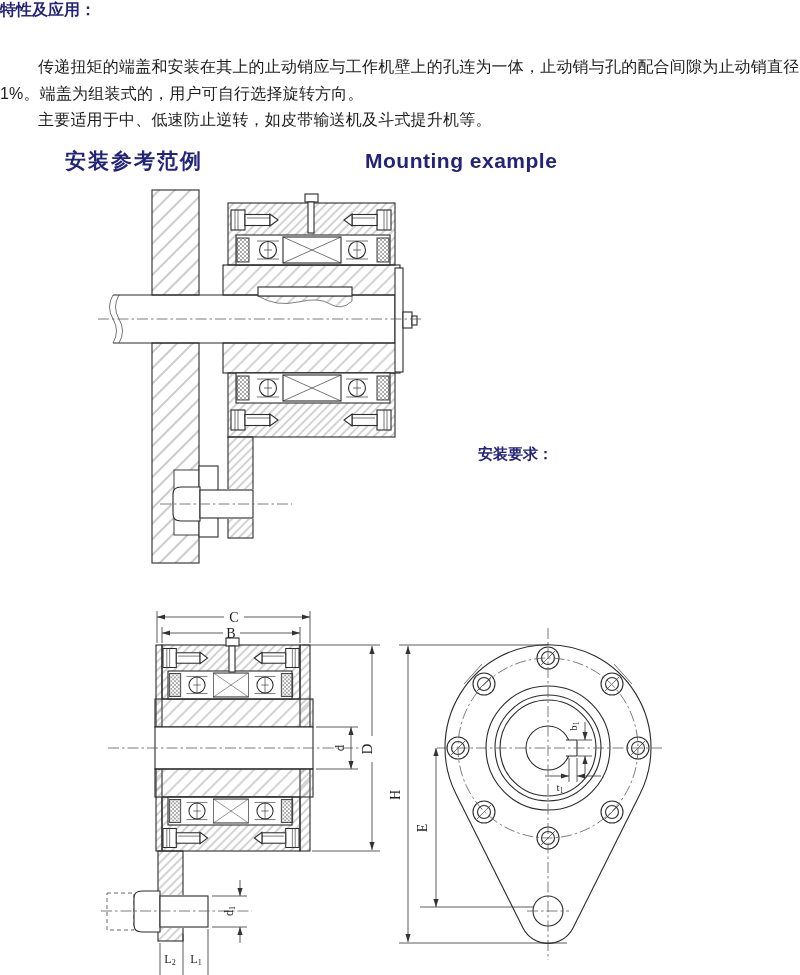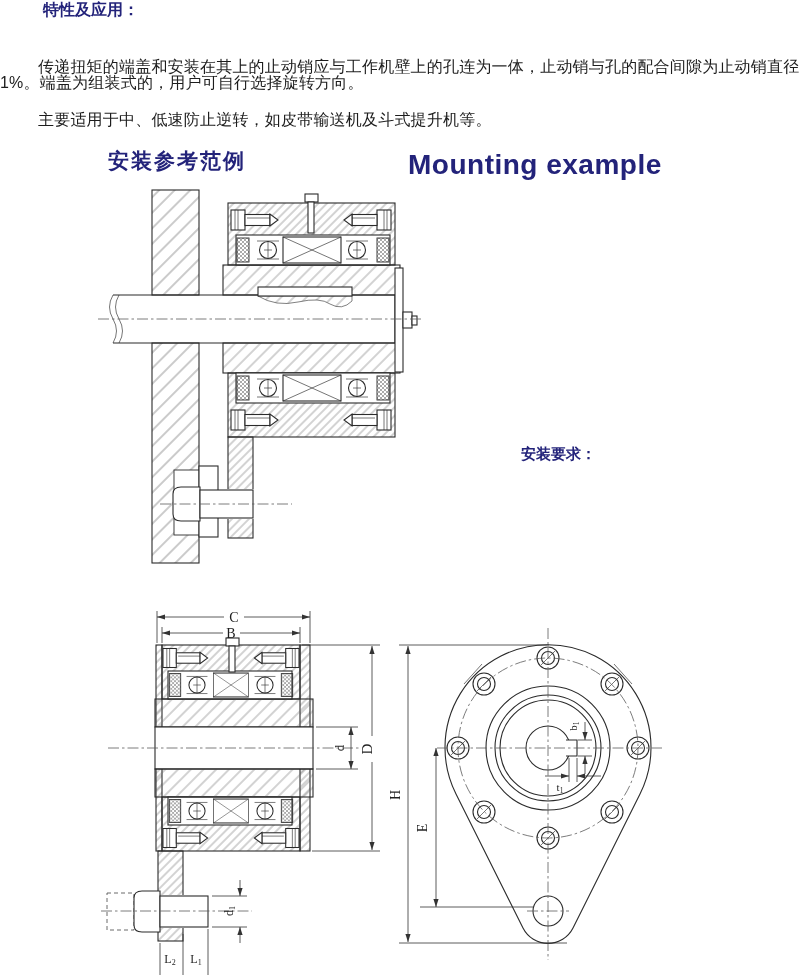--- a/index.html
+++ b/index.html
@@ -1,22 +1,22 @@
 <!DOCTYPE html>
 <html><head>
 <meta charset="utf-8">
 <style>
   html,body{margin:0;padding:0;background:#fff;}
   #page{position:relative;width:800px;height:975px;background:#ffffff;overflow:hidden;
         font-family:"Liberation Sans",sans-serif;color:#1d1d1d;}
   .abs{position:absolute;white-space:nowrap;}
-  .navy{color:#23237a;font-weight:bold;margin-left:43px;}
+  .navy{color:#23237a;font-weight:bold;}
   .body-line{font-size:16px;letter-spacing:0.2px;}
   .h-zh{font-size:21px;letter-spacing:2px;}
-  .h-en{font-size:28px;letter-spacing:0.5px;}
+  .h-en{font-size:21px;letter-spacing:0.5px;}
   .note-t{font-size:15px;}
   .note-x{font-size:15px;}
   svg{position:absolute;overflow:visible;}
   .ol  {fill:none;stroke:#2b2b2b;stroke-width:1.1;}
   .olw {fill:#ffffff;stroke:#2b2b2b;stroke-width:1.1;}
   .fw  {fill:#ffffff;stroke:none;}
   .hA  {fill:url(#hA);stroke:#2b2b2b;stroke-width:1.1;}
   .hB  {fill:url(#hB);stroke:#2b2b2b;stroke-width:1.1;}
   .hW  {fill:url(#hW);stroke:#2b2b2b;stroke-width:1.1;}
   .thin{fill:none;stroke:#2b2b2b;stroke-width:0.65;}
@@ -77,21 +77,21 @@
           <path d="M0,0 L8,-2.6 L8,2.6 Z" fill="#333"></path>
         </g>
       <g id="aR">
           <path d="M0,0 L-8,-2.6 L-8,2.6 Z" fill="#333"></path>
         </g>
     </defs>
   </svg>
 
   <div class="abs navy" style="left:0;top:3;font-size:16px">特性及应用：</div>
   <div class="abs body-line" style="left:38px;top:57px">传递扭矩的端盖和安装在其上的止动销应与工作机壁上的孔连为一体，止动销与孔的配合间隙为止动销直径的</div>
-  <div class="abs body-line" style="left:0;top:73px">1%。端盖为组装式的，用户可自行选择旋转方向。</div>
+  <div class="abs body-line" style="left:0;top:84px">1%。端盖为组装式的，用户可自行选择旋转方向。</div>
   <div class="abs navy h-zh" style="left:65px;top:147px">安装参考范例</div>
 
   <div class="abs body-line" style="left:38px;top:110px">主要适用于中、低速防止逆转，如皮带输送机及斗式提升机等。</div>
   <div class="abs navy h-en" style="left:365px;top:149px">Mounting example</div>
 
   <div class="abs navy note-t" style="left:478px;top:445px">安装要求：</div>
 
   <svg style="left:0;top:185px" width="460" height="390" viewBox="0 185 460 390">
 
     <g>

